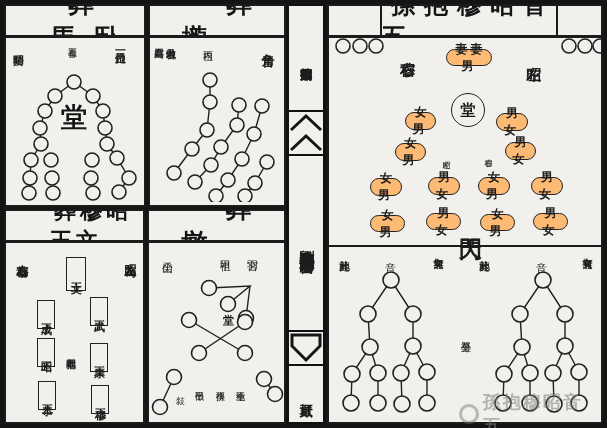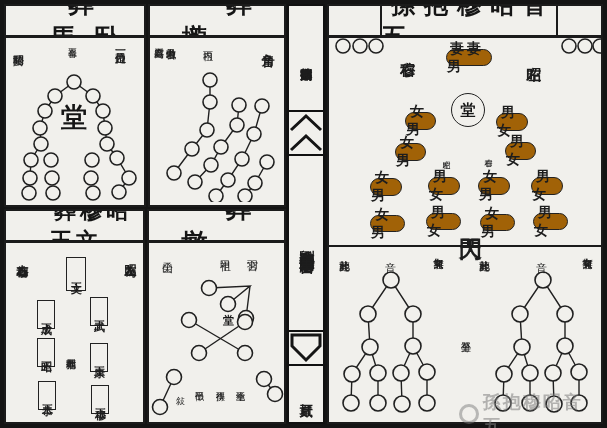--- a/index.html
+++ b/index.html
@@ -16,22 +16,22 @@
   }
   .pbody { position:relative; width:100%; }
   .vtext {
     position:absolute; writing-mode:vertical-rl; text-orientation:upright;
     color:#1d1d1d; line-height:1.05; white-space:nowrap;
   }
   svg.diagram { position:absolute; left:0; top:0; }
   .pill {
     position:absolute; border:1.6px solid #222; border-radius:9px;
     display:flex; align-items:center; justify-content:center;
-    font-size:14px; color:#1d1d1d; letter-spacing:4px; text-indent:4px;
-    background:#a16207; font-weight:bold;
+    font-size:12px; color:#1d1d1d; letter-spacing:4px; text-indent:4px;
+    background:#fdba74; font-weight:bold;text-align:center;
   }
   .kingbox {
     position:absolute; border:1.6px solid #222; background:#f1f0ec;
     writing-mode:vertical-rl; text-orientation:upright;
     display:flex; align-items:center; justify-content:center;
     font-size:11px; font-weight:bold; color:#1d1d1d;
   }
   .hallchar { position:absolute; font-weight:bold; color:#151515; }
   .bannercell {
     position:absolute; left:2px; width:34px; background:#f1f0ec;

